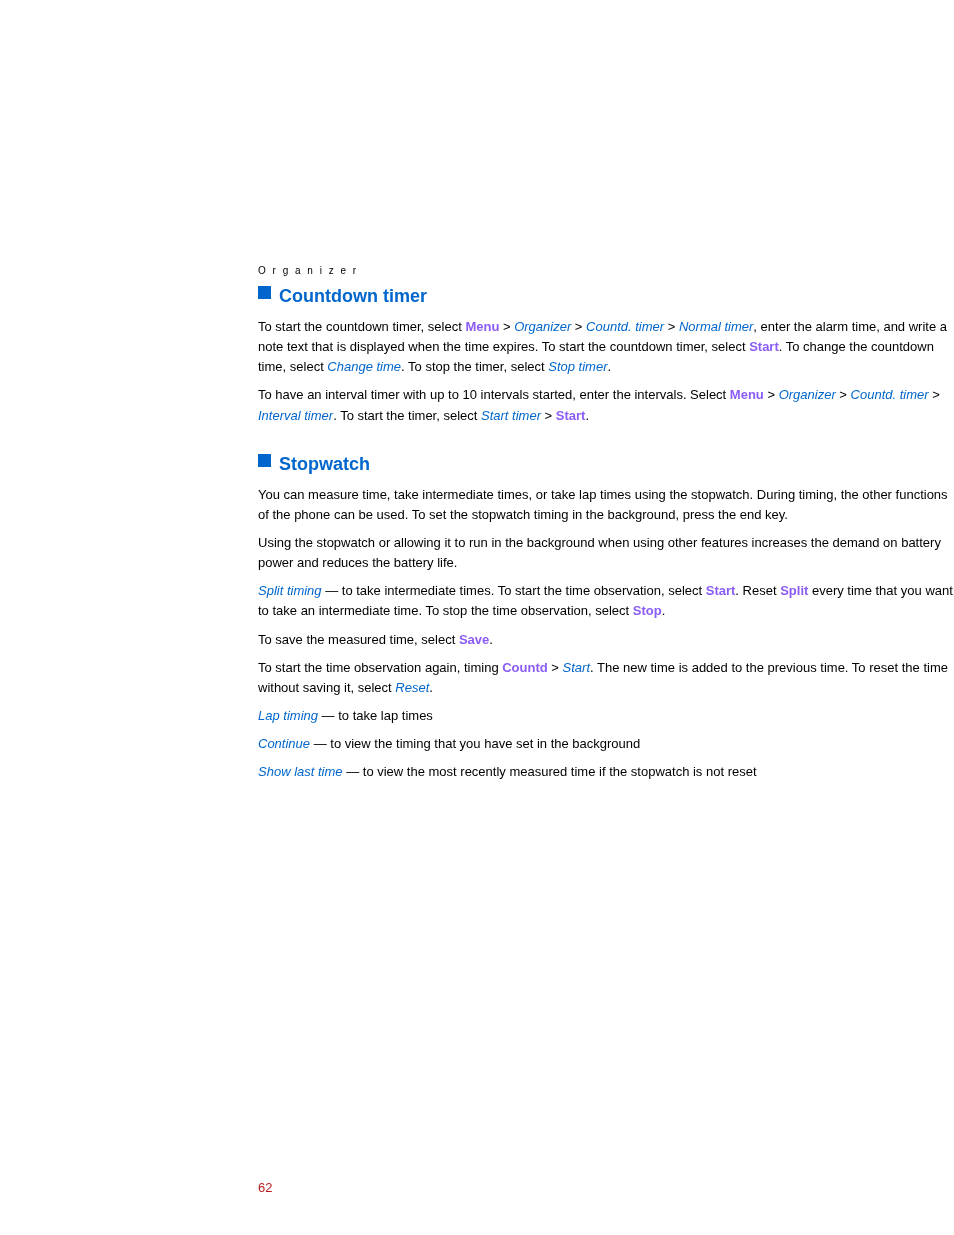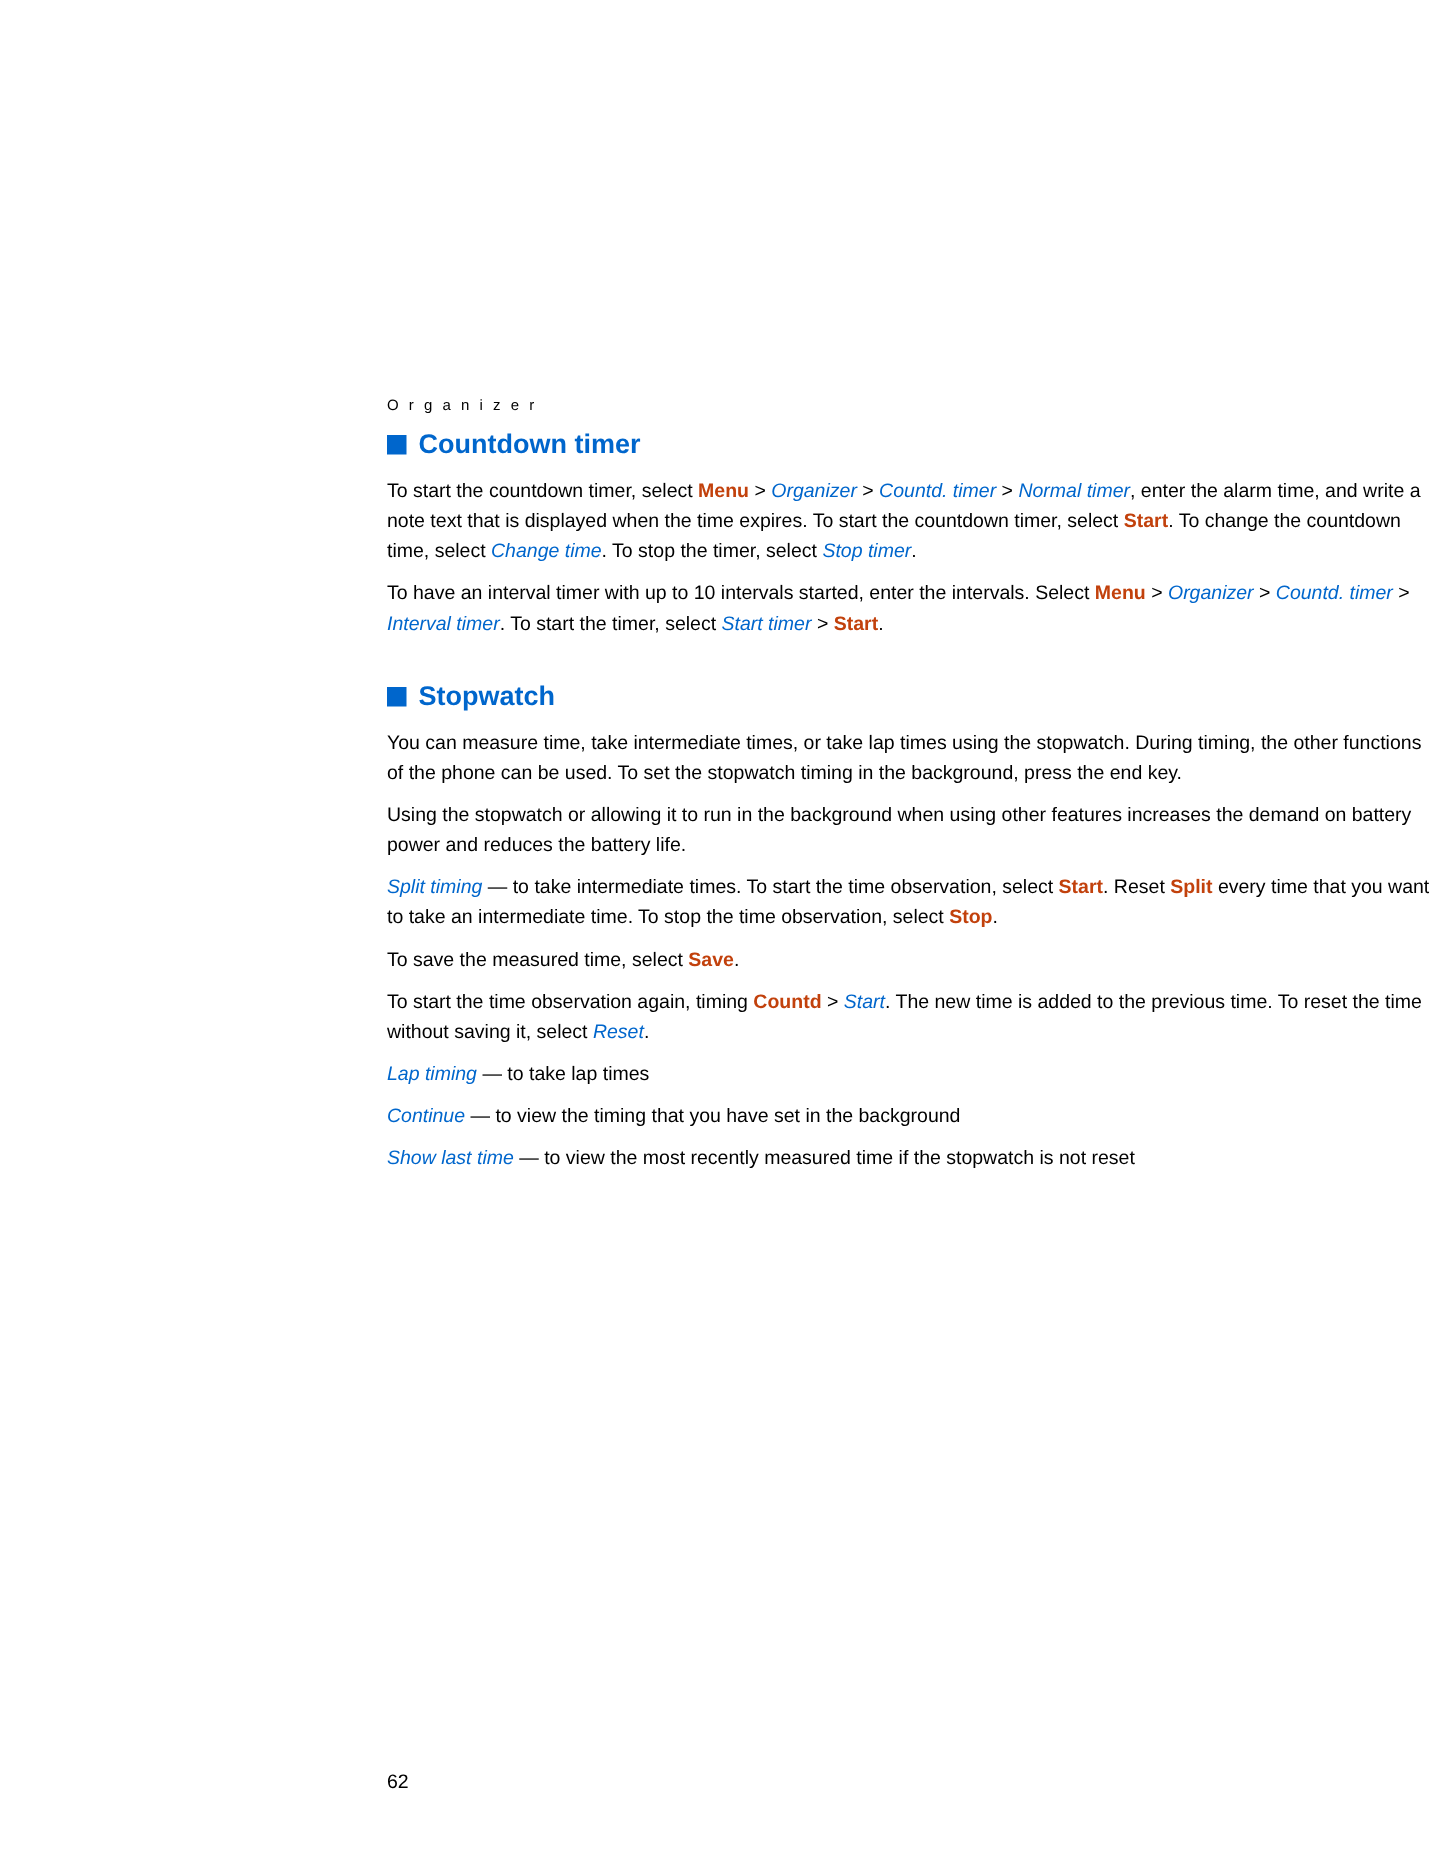--- a/index.html
+++ b/index.html
@@ -31,21 +31,20 @@
       letter-spacing: 2px;
       color: #000000;
       margin-bottom: 10px;
       font-weight: normal;
     }
     .section {
       margin-bottom: 28px;
     }
     .section-title {
       display: flex;
-      align-items: center;
       margin-bottom: 10px;
     }
     .section-square {
       width: 13px;
       height: 13px;
       background-color: #0066cc;
       margin-right: 8px;
       flex-shrink: 0;
     }
     .section-title-text {
@@ -57,30 +56,30 @@
       font-size: 13px;
       line-height: 1.55;
       color: #000000;
       margin-bottom: 8px;
     }
     .link {
       color: #0066cc;
       font-style: italic;
     }
     .link-bold {
-      color: #c2410c;
+      color: #8b5cf6;
       font-weight: bold;
       font-style: normal;
     }
     .page-number {
       position: absolute;
       bottom: 40px;
       left: 258px;
       font-size: 13px;
-      color: #000000;
+      color: #b91c1c;
       margin-top: 16px;
     }
   </style>
 </head>
 <body>
 
 <div class="page">
   <div class="content-area">
 
     <div class="organizer-label">O r g a n i z e r</div>

